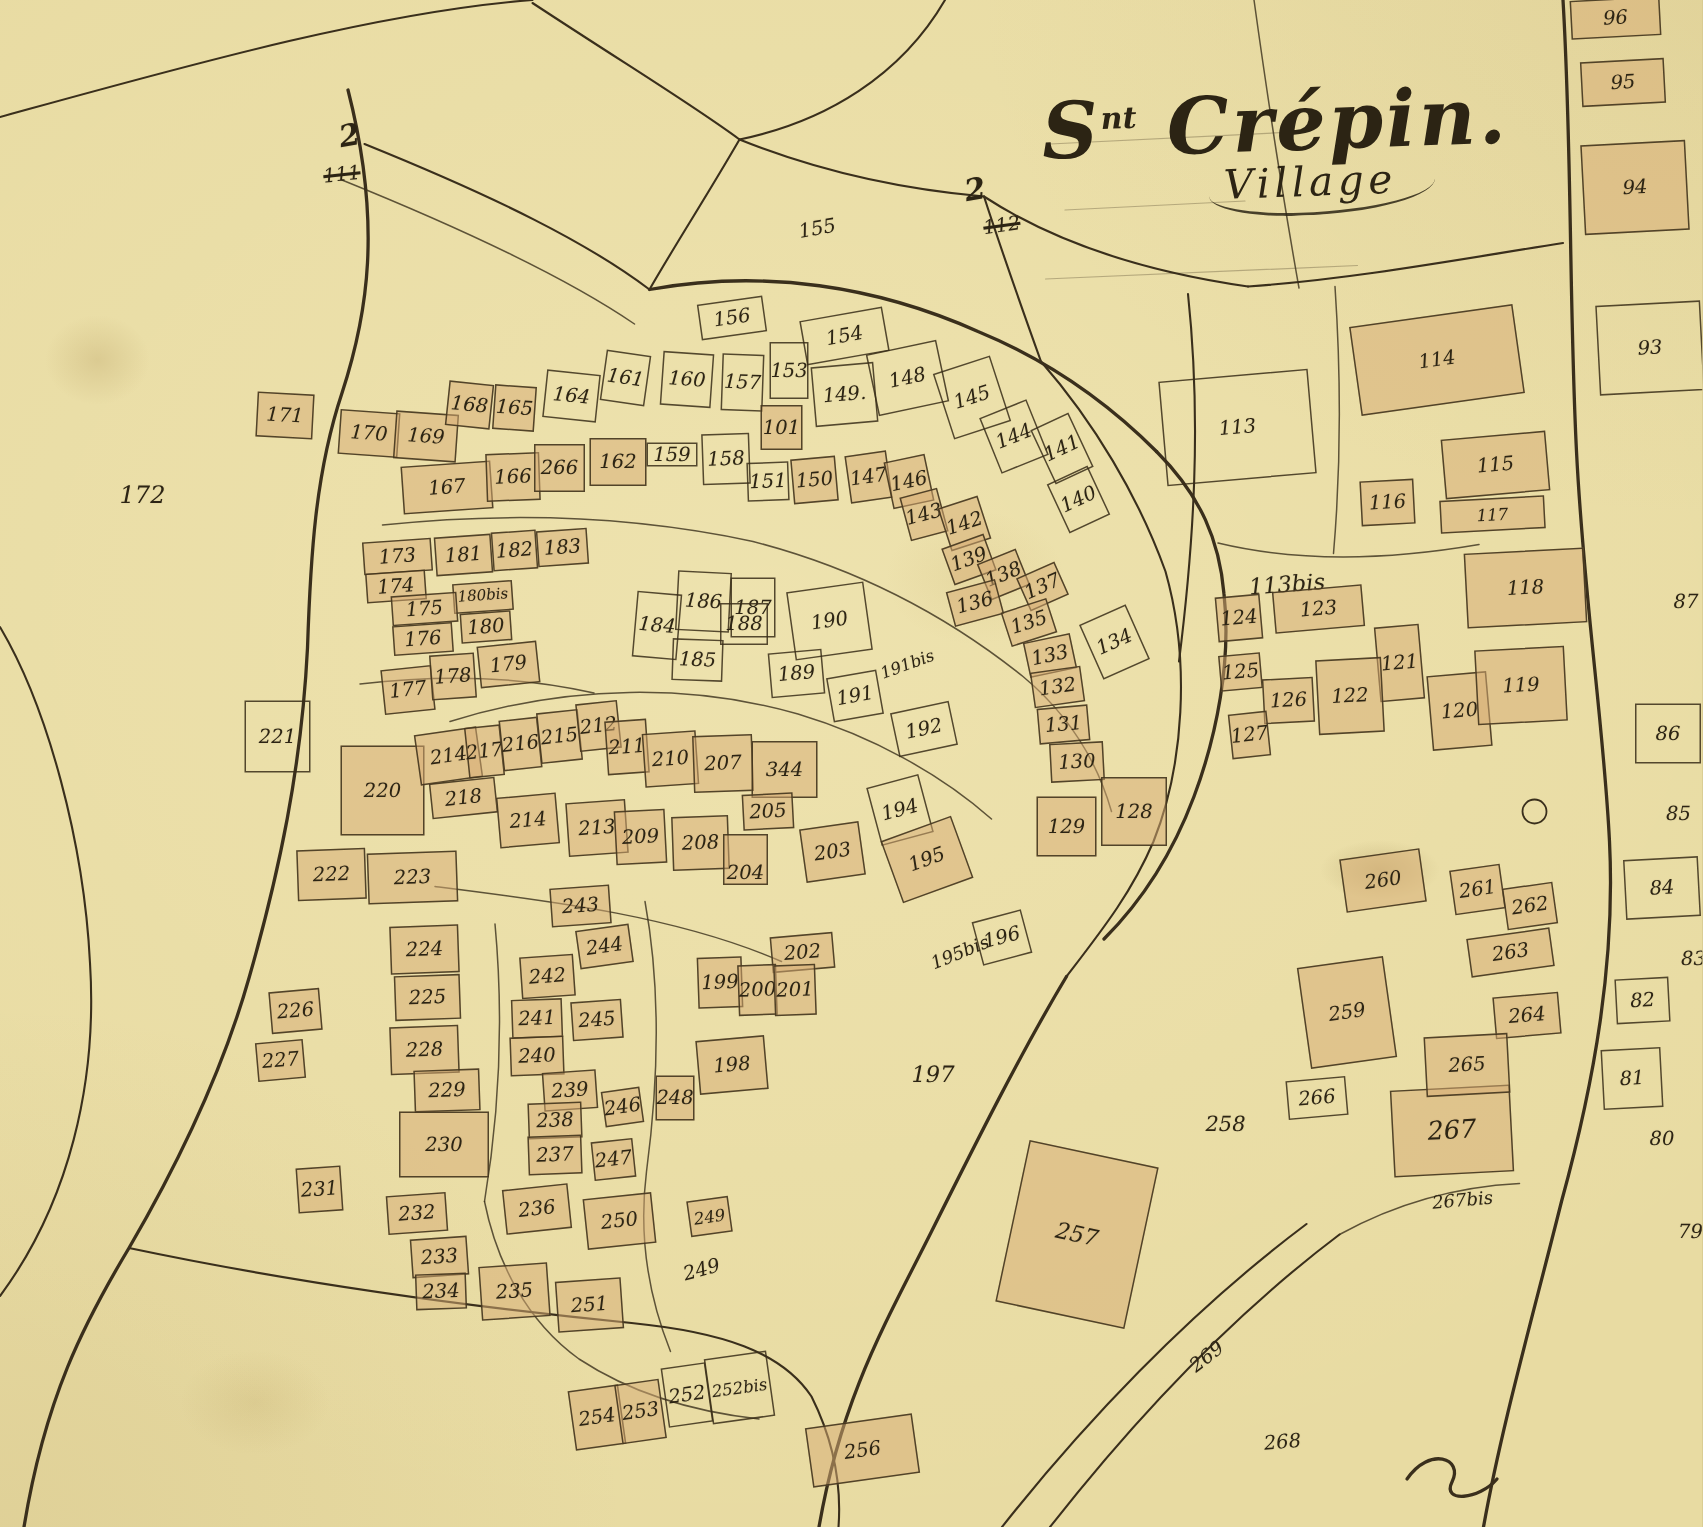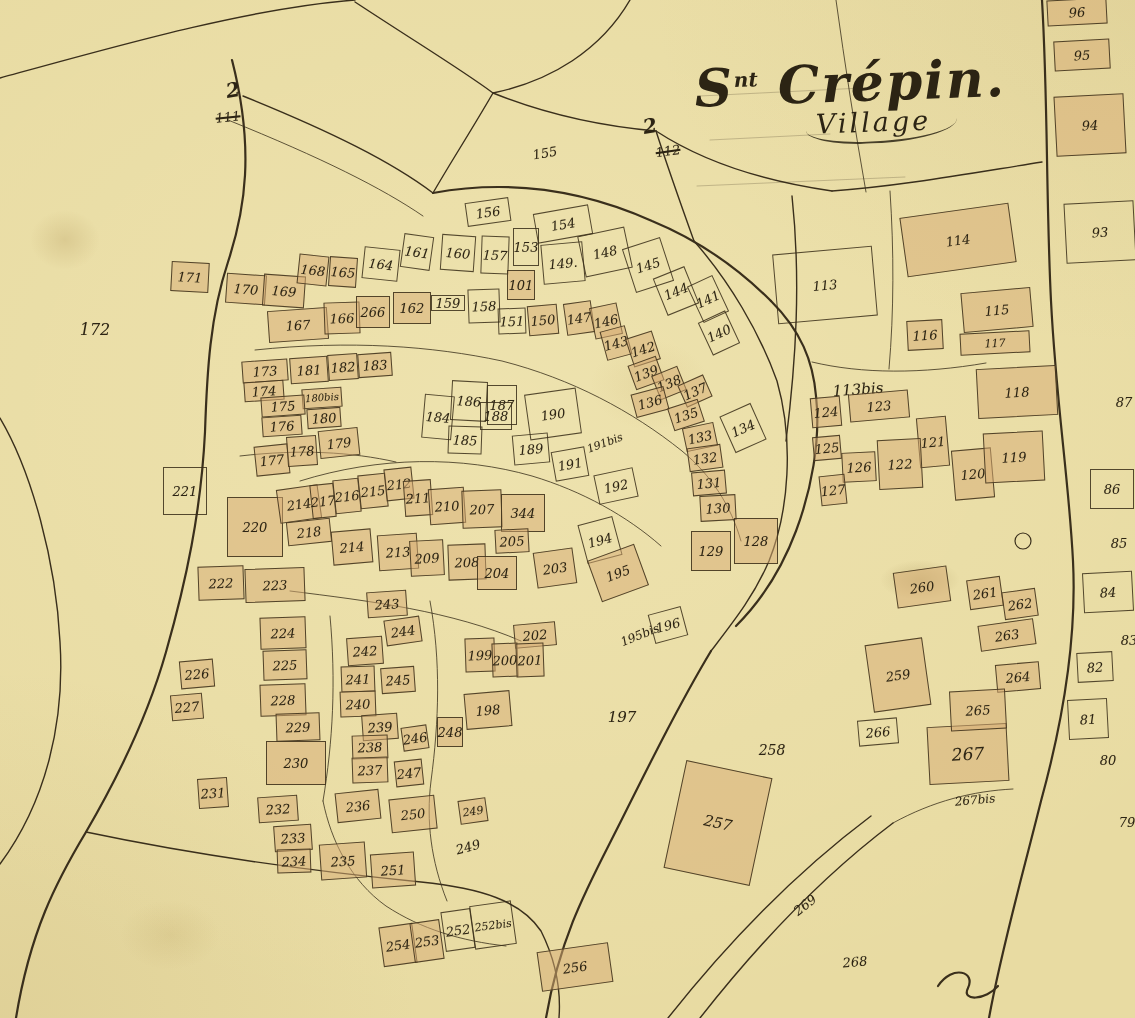--- a/index.html
+++ b/index.html
@@ -346,21 +346,21 @@
       </div>
       <div class="parcel s1" style="left: 398px; top: 552px; width: 40px; height: 36px; transform: translate(-50%, -50%) rotate(-4deg);">
         <span class="plabel">213</span>
       </div>
       <div class="parcel s1" style="left: 427px; top: 558px; width: 34px; height: 36px; transform: translate(-50%, -50%) rotate(-3deg);">
         <span class="plabel">209</span>
       </div>
       <div class="parcel s1" style="left: 467px; top: 562px; width: 38px; height: 36px; transform: translate(-50%, -50%) rotate(-2deg);">
         <span class="plabel">208</span>
       </div>
-      <div class="parcel s1" style="left: 497px; top: 573px; width: 40px; height: 34px; transform: translate(-50%, -50%) rotate(0deg);">
+      <div class="parcel s1" style="left: 497px; top: 573px; width: 30px; height: 34px; transform: translate(-50%, -50%) rotate(0deg); align-items: flex-end;">
         <span class="plabel">204</span>
       </div>
       <div class="parcel s1" style="left: 512px; top: 541px; width: 34px; height: 24px; transform: translate(-50%, -50%) rotate(-3deg);">
         <span class="plabel">205</span>
       </div>
       <div class="parcel s1" style="left: 555px; top: 568px; width: 40px; height: 36px; transform: translate(-50%, -50%) rotate(-8deg);">
         <span class="plabel">203</span>
       </div>
       <div class="parcel s0" style="left: 600px; top: 540px; width: 36px; height: 40px; transform: translate(-50%, -50%) rotate(-15deg);">
         <span class="plabel">194</span>
@@ -490,21 +490,21 @@
       </div>
       <div class="parcel s0" style="left: 493px; top: 925px; width: 42px; height: 44px; transform: translate(-50%, -50%) rotate(-8deg);">
         <span class="plabel" style="font-size: 11px;">252bis</span>
       </div>
       <div class="parcel s1" style="left: 575px; top: 967px; width: 72px; height: 40px; transform: translate(-50%, -50%) rotate(-8deg);">
         <span class="plabel">256</span>
       </div>
       <div class="parcel s1" style="left: 718px; top: 823px; width: 88px; height: 110px; transform: translate(-50%, -50%) rotate(12deg);">
         <span class="plabel" style="font-size: 15px;">257</span>
       </div>
-      <div class="parcel s2" style="left: 772px; top: 750px; transform: translate(-50%, -50%) rotate(0deg);">
+      <div class="parcel s2" style="left: 817px; top: 750px; transform: translate(-50%, -50%) rotate(0deg);">
         <span class="plabel" style="font-size: 14px;">258</span>
       </div>
       <div class="parcel s1" style="left: 898px; top: 675px; width: 58px; height: 68px; transform: translate(-50%, -50%) rotate(-8deg);">
         <span class="plabel">259</span>
       </div>
       <div class="parcel s0" style="left: 878px; top: 732px; width: 40px; height: 26px; transform: translate(-50%, -50%) rotate(-5deg);">
         <span class="plabel">266</span>
       </div>
       <div class="parcel s1" style="left: 968px; top: 754px; width: 80px; height: 58px; transform: translate(-50%, -50%) rotate(-3deg);">
         <span class="plabel" style="font-size: 17px;">267</span>

